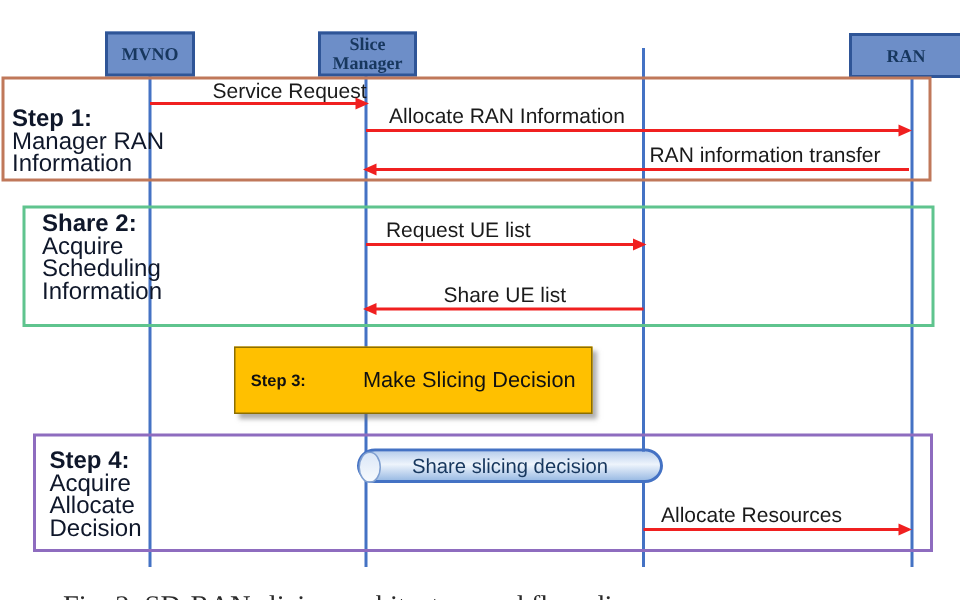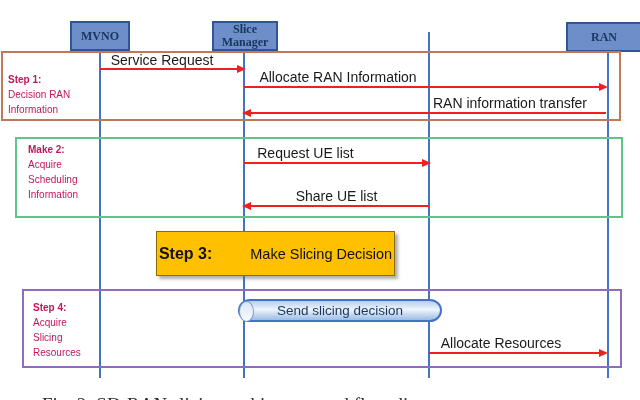--- a/index.html
+++ b/index.html
@@ -19,42 +19,42 @@
   
   .lifeline {
     position:absolute; top:32px; width:2px; height:346px; background:#4472C4;
   }
   
   .frame {
     position:absolute; box-sizing:border-box; border:2px solid; background:transparent;
   }
   
   .steplabel {
-    position:absolute; font-size:10px; line-height:15px; color:#be185d;
+    position:absolute; font-size:16px; line-height:15px; color:#0f172a;
   }
   .steplabel b { font-weight:bold; }
   
   .mline { position:absolute; height:2px; background:#F02020; }
   .head { position:absolute; width:0; height:0; top:-3px;
           border-top:4px solid transparent; border-bottom:4px solid transparent; }
   .head.right { right:-2px; border-left:9px solid #F02020; }
   .head.left  { left:-2px;  border-right:9px solid #F02020; }
   .mlabel {
     position:absolute; height:17px; text-align:center;
     font-size:14px; color:#1a1a1a; white-space:nowrap;
   }
   
   .step3box {
     position:absolute; left:156px; top:231px; width:237px; height:43px;
     background:#FFC000; border:1px solid #8C6E00;
     box-shadow:3px 3px 3px rgba(110,110,110,0.55);
     display:flex; align-items:center; justify-content:center; z-index:5;
     color:#111;
   }
-  .step3box .s3title { font-weight:bold; font-size:16px; margin-right:2px; }
+  .step3box .s3title { font-weight:bold; font-size:11px; margin-right:2px; }
   .step3box .s3text  { font-size:14.5px;margin-left:36px; }
   
   .pipe {
     position:absolute; left:238px; top:299px; width:204px; height:23px;
     background:linear-gradient(#b9cfec, #eef4fc 45%, #9cbce4);
     border:2px solid #4472C4; border-radius:12px / 50%;
     box-sizing:border-box; z-index:6;
     display:flex; align-items:center; justify-content:center;
     font-size:13.5px; color:#17375E;
   }
@@ -82,37 +82,37 @@
   <div class="actor" style="left:70px;width:60px">MVNO</div>
   <div class="actor" style="left:212px;width:66px">Slice Manager</div>
   <div class="actor" style="left:566px;top:3px;width:76px">RAN</div>
 
   <div class="frame" style="left:1px;top:51px;width:620px;height:70px;border-color:#C0785A"></div>
   <div class="frame" style="left:15px;top:137px;width:608px;height:81px;border-color:#5FC48E"></div>
   <div class="frame" style="left:22px;top:289px;width:600px;height:79px;border-color:#8E6CBF"></div>
 
   <div class="steplabel" style="left:8px;top:72px">
     <div><b>Step 1:</b></div>
-    <div>Decision RAN</div>
+    <div>Manager RAN</div>
     <div>Information</div>
   </div>
   <div class="steplabel" style="left:28px;top:142px">
-    <div><b>Make 2:</b></div>
+    <div><b>Share 2:</b></div>
     <div>Acquire</div>
     <div>Scheduling</div>
     <div>Information</div>
   </div>
   <div class="steplabel" style="left:33px;top:300px">
     <div><b>Step 4:</b></div>
     <div>Acquire</div>
-    <div>Slicing</div>
-    <div>Resources</div>
+    <div>Allocate</div>
+    <div>Decision</div>
   </div>
 
-  <div class="mlabel" style="left:84px;top:52px;width:156px">Service Request</div>
+  <div class="mlabel" style="left:115px;top:52px;width:156px">Service Request</div>
   <div class="mline" style="left:100px;top:68px;width:144px">
     <i class="head right"></i>
   </div>
 
   <div class="mlabel" style="left:247px;top:69px;width:182px">Allocate RAN Information</div>
   <div class="mline" style="left:244px;top:86px;width:362px">
     <i class="head right"></i>
   </div>
 
   <div class="mlabel" style="left:428px;top:95px;width:164px">RAN information transfer</div>
@@ -130,21 +130,21 @@
     <i class="head left"></i>
   </div>
 
   <div class="step3box">
     <span class="s3title">Step 3:</span>
     <span class="s3text">Make Slicing Decision</span>
   </div>
 
   <div class="pipe">
     <span class="pipe-cap"></span>
-    <span>Send slicing decision</span>
+    <span>Share slicing decision</span>
   </div>
 
   <div class="mlabel" style="left:430px;top:335px;width:142px">Allocate Resources</div>
   <div class="mline" style="left:429px;top:352px;width:177px">
     <i class="head right"></i>
   </div>
 
   <div class="caption">Fig. 2: SD-RAN slicing architecture and flow diagram</div>
 
 </div>

